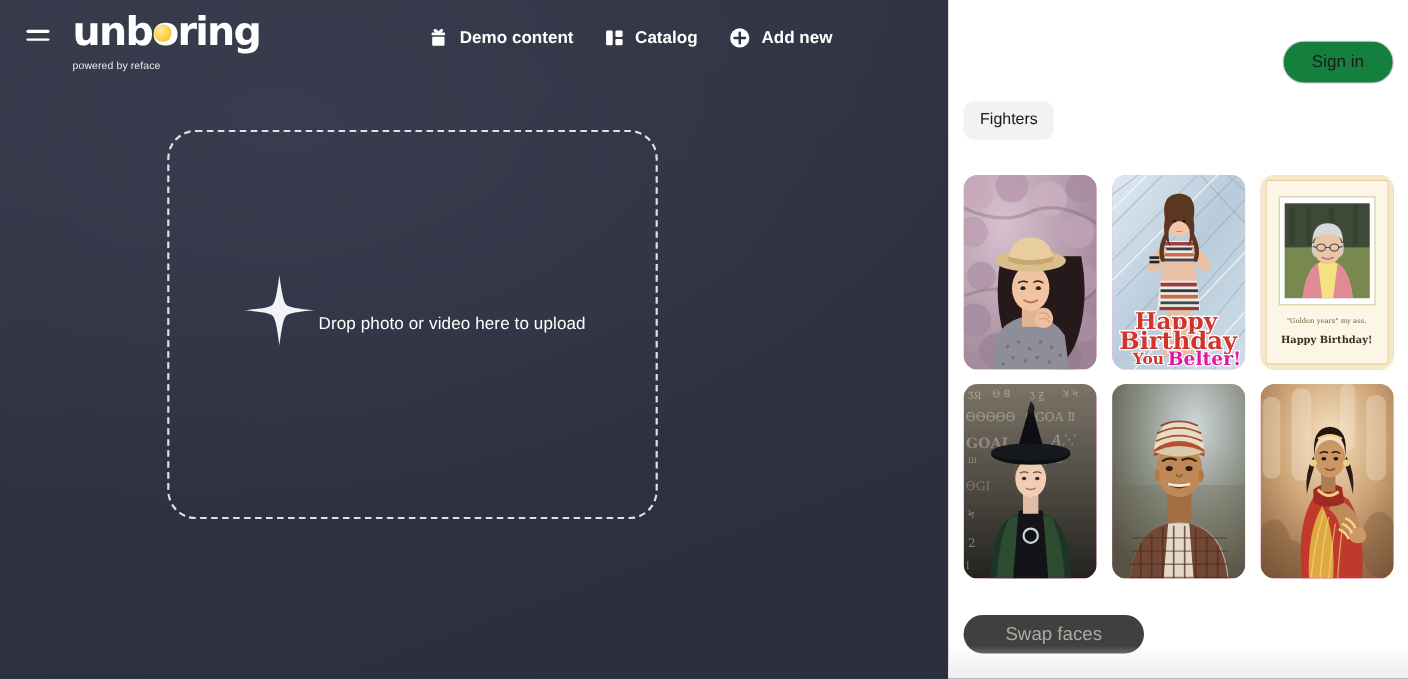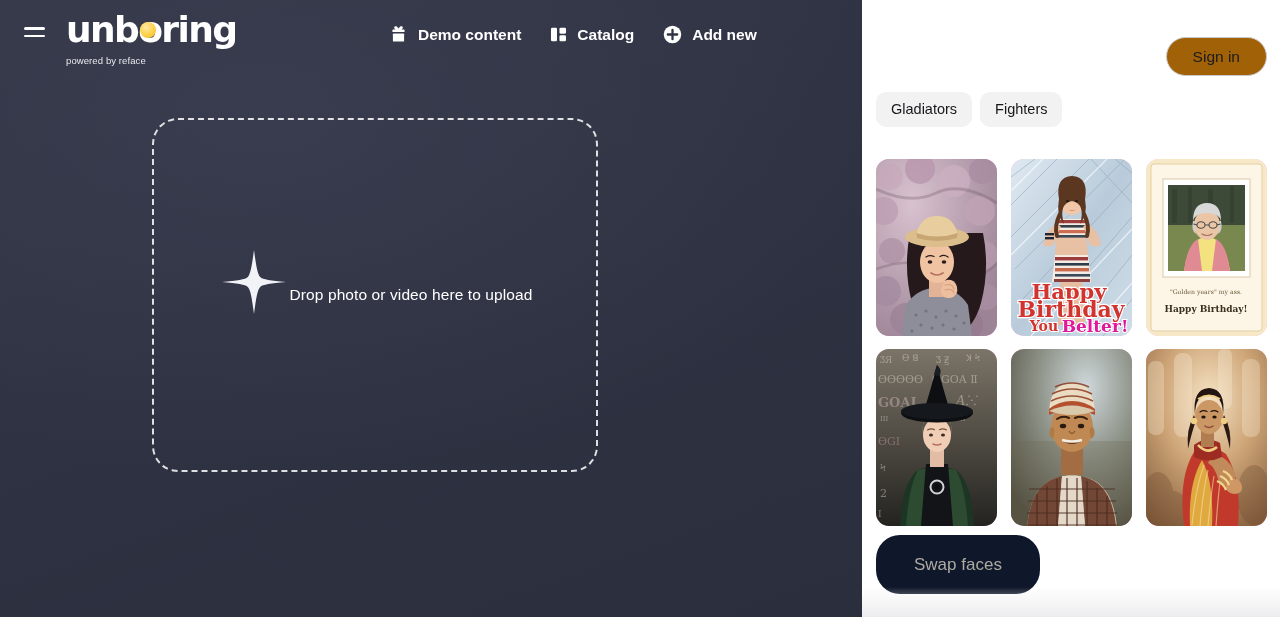--- a/index.html
+++ b/index.html
@@ -155,21 +155,21 @@
     width: 418px;
     height: 78px;
     display: flex;
     align-items: center;
     justify-content: flex-end;
     padding-right: 13px;
   }
   .signin-btn {
     border: 1.3px solid #c9c9cc;
     border-radius: 22px;
-    background: #a16207;
+    background: #15803d;
     color: #1b1b1f;
     font-family: "Liberation Sans", sans-serif;
     font-size: 15.5px;
     font-weight: 500;
     padding: 11px 26px;
     cursor: pointer;
     line-height: 1;
     margin-top: 35px;
   }
 
@@ -223,28 +223,28 @@
     cursor: pointer;
     background: #f9a8d4;
   }
 
   .swapbar {
     position: absolute;
     bottom: 23px;
     left: 14px;
   }
   .swap-btn {
-    background: #0f172a;
+    background: #404040;
     color: #adaaa2;
     border: none;
     border-radius: 24px;
     font-family: "Liberation Sans", sans-serif;
     font-size: 17px;
     font-weight: 500;
-    padding: 21px 38px;
+    padding: 9px 38px;
     line-height: 1;
     cursor: default;
   }
   .bottom-fade {
     position: absolute;
     left: 0; bottom: 0;
     width: 418px;
     height: 30px;
     background: linear-gradient(to bottom, rgba(255,255,255,0) 0%, rgba(236,236,238,0.95) 100%);
     pointer-events: none;
@@ -320,23 +320,20 @@
 
   </div>
 
   <div class="right-panel">
 
     <div class="signin-row">
       <button class="signin-btn">Sign in</button>
     </div>
 
     <div class="chips">
-      <button class="chip">
-        <span>Gladiators</span>
-      </button>
       <button class="chip">
         <span>Fighters</span>
       </button>
     </div>
 
     <div class="grid">
 
       <div class="card">
         <svg class="t-fill" viewBox="0 0 121 177" preserveAspectRatio="xMidYMid slice" aria-hidden="true">
           <defs>

